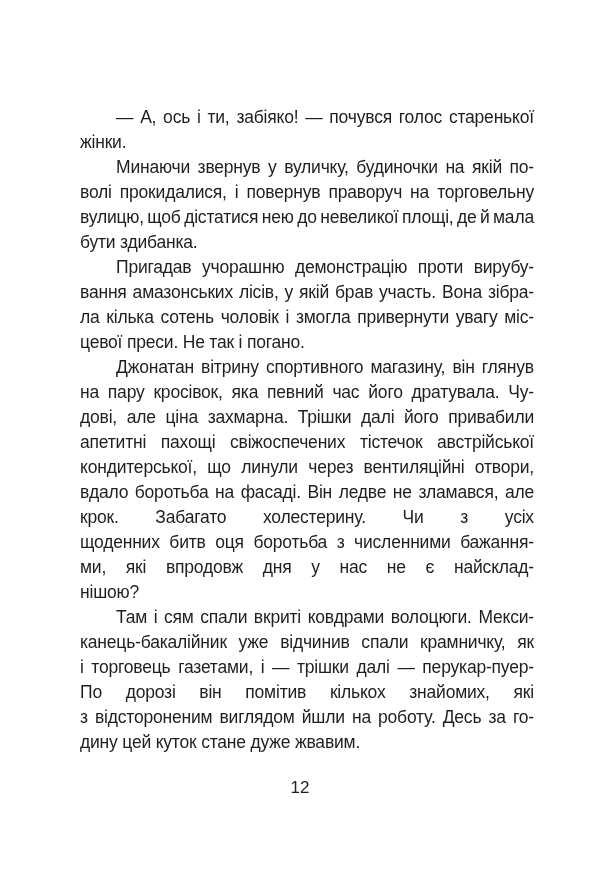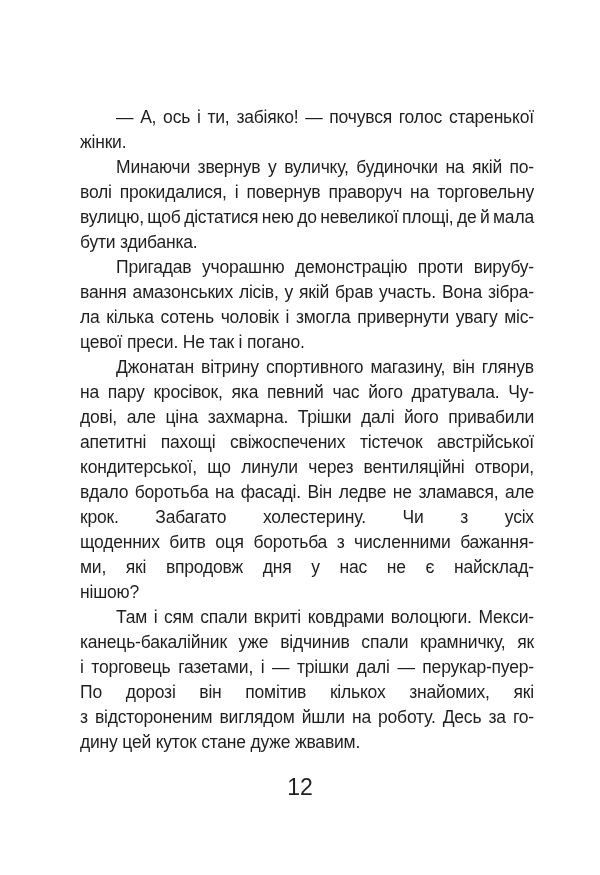--- a/index.html
+++ b/index.html
@@ -37,21 +37,21 @@
   }
   .line.just span { white-space: pre; }
   .line.indent.just { padding-left: 36px; }
   .line.last { white-space: nowrap; text-align: left; }
   .page-number {
     position: absolute;
     top: 775px;
     left: 0;
     width: 600px;
     text-align: center;
-    font-size: 23px;
+    font-size: 17px;
     line-height: 25px;
     color: var(--ink, #1f1f1f);
   }
 </style>
 </head>
 <body>
 
 <div class="book-page">
   <div class="text-block">
       <div class="paragraph">

